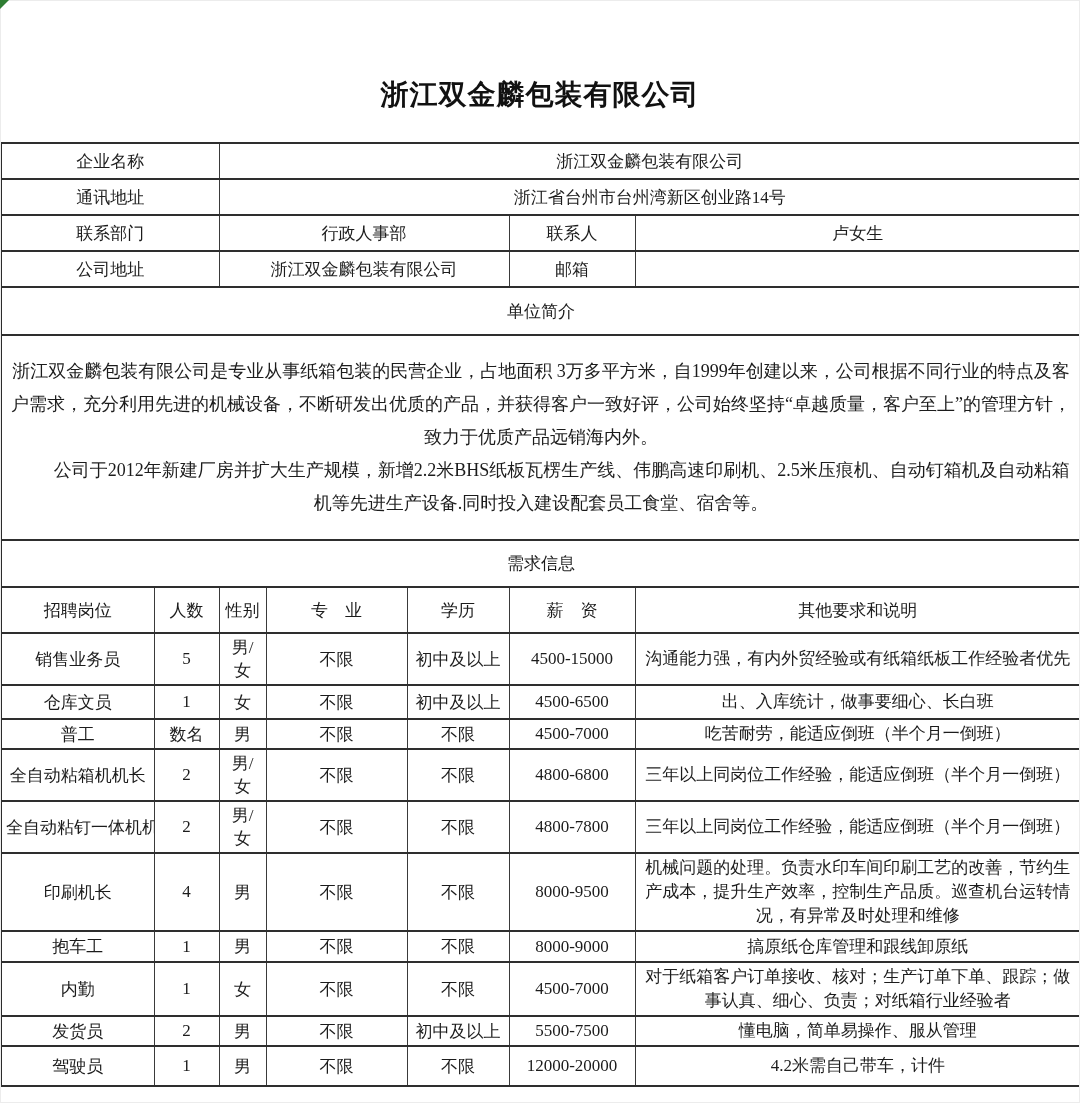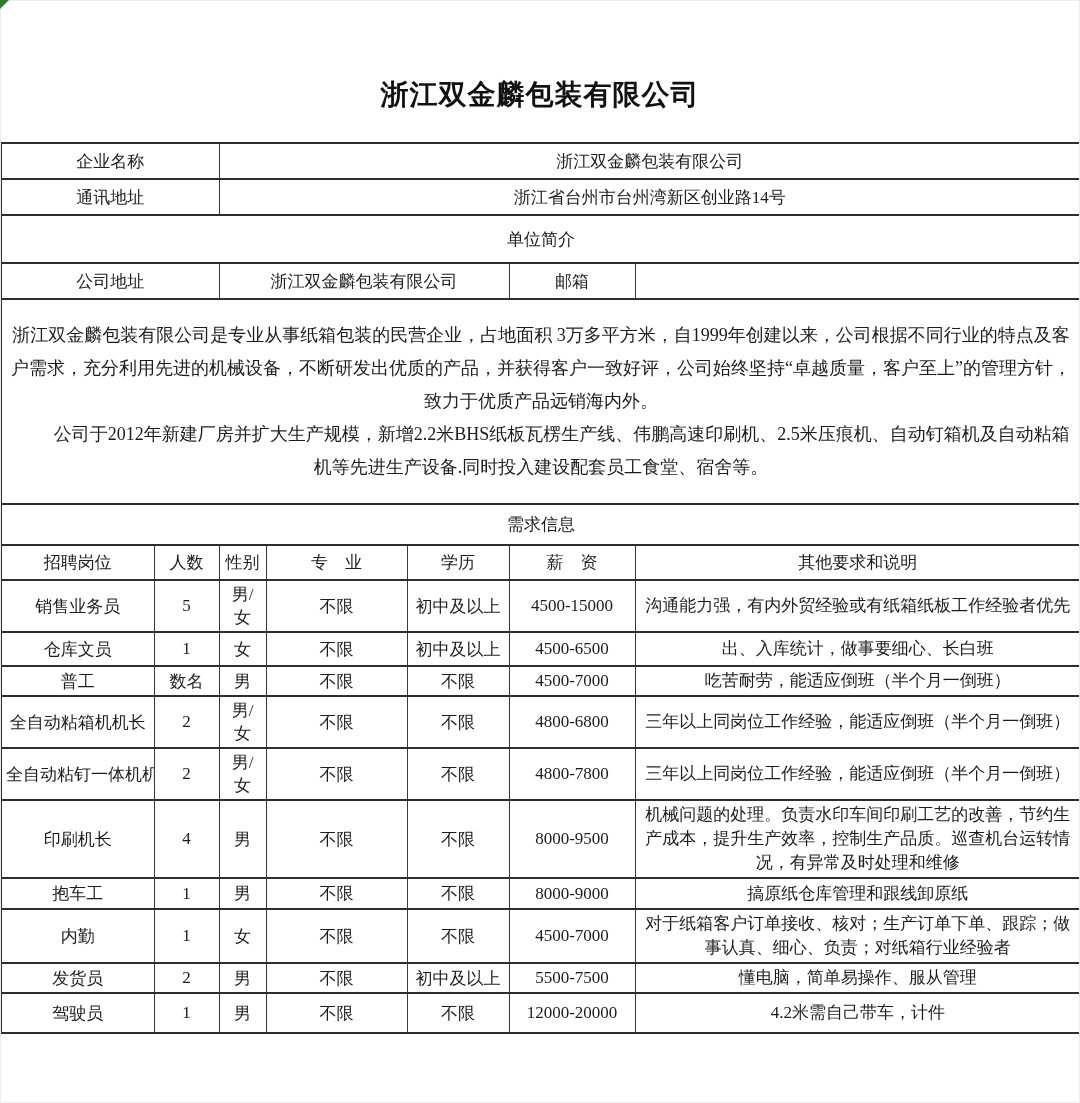--- a/index.html
+++ b/index.html
@@ -65,22 +65,22 @@
     vertical-align:top;
     text-align:justify;
     padding:44px 3px 8px 3px;
   }
   .intro-cell p{
     margin:0;
     font-size:18px;
     line-height:33px;
   }
   .intro-cell p.indented{text-indent:2.3em;}
-  td.demand-heading{height:41px;font-size:17px;}
-  tr.jobs-header th{height:35px;font-size:17px;text-align:center;}
+  td.demand-heading{height:47px;font-size:17px;}
+  tr.jobs-header th{height:46px;font-size:17px;text-align:center;}
   td.cell-position{white-space:nowrap;overflow:hidden;padding:2px 0;}
   td.cell-salary{white-space:nowrap;}
   td.cell-education{white-space:nowrap;padding:2px 1px;}
   td.cell-requirements{font-size:16px;line-height:24px;padding:2px 3px;}
   
   tr.r0 td{height:46px;}  tr.r1 td{height:34px;}  tr.r2 td{height:30px;}
   tr.r3 td{height:31px;}  tr.r4 td{height:31px;}  tr.r5 td{height:72px;}
   tr.r6 td{height:31px;}  tr.r7 td{height:47px;}  tr.r8 td{height:18px;}
   tr.r9 td{height:40px;}
 </style>
@@ -106,28 +106,34 @@
   <tbody>
       <tr>
     <td colspan="2" class="info-label">企业名称</td>
     <td colspan="5" class="info-value">浙江双金麟包装有限公司</td>
   </tr>
   <tr>
     <td colspan="2" class="info-label">通讯地址</td>
     <td colspan="5" class="info-value">浙江省台州市台州湾新区创业路14号</td>
   </tr>
   <tr>
-    <td colspan="7" class="section-heading">单位简介</td>
-  </tr>
-
+    <td colspan="2" class="info-label">联系部门</td>
+    <td colspan="3" class="info-value">行政人事部</td>
+    <td class="info-label">联系人</td>
+    <td class="info-value-left">卢女生</td>
+  </tr>
   <tr>
     <td colspan="2" class="info-label">公司地址</td>
     <td colspan="3" class="info-value">浙江双金麟包装有限公司</td>
     <td class="info-label">邮箱</td>
     <td class="info-value"></td>
+  </tr>
+
+  <tr>
+    <td colspan="7" class="section-heading">单位简介</td>
   </tr>
   <tr>
     <td colspan="7" class="intro-cell">
       <p>浙江双金麟包装有限公司是专业从事纸箱包装的民营企业，占地面积 3万多平方米，自1999年创建以来，公司根据不同行业的特点及客户需求，充分利用先进的机械设备，不断研发出优质的产品，并获得客户一致好评，公司始终坚持“卓越质量，客户至上”的管理方针，致力于优质产品远销海内外。</p>
       <p class="indented">公司于2012年新建厂房并扩大生产规模，新增2.2米BHS纸板瓦楞生产线、伟鹏高速印刷机、2.5米压痕机、自动钉箱机及自动粘箱机等先进生产设备.同时投入建设配套员工食堂、宿舍等。</p>
     </td>
   </tr>
 
   <tr>
     <td colspan="7" class="demand-heading">需求信息</td>

